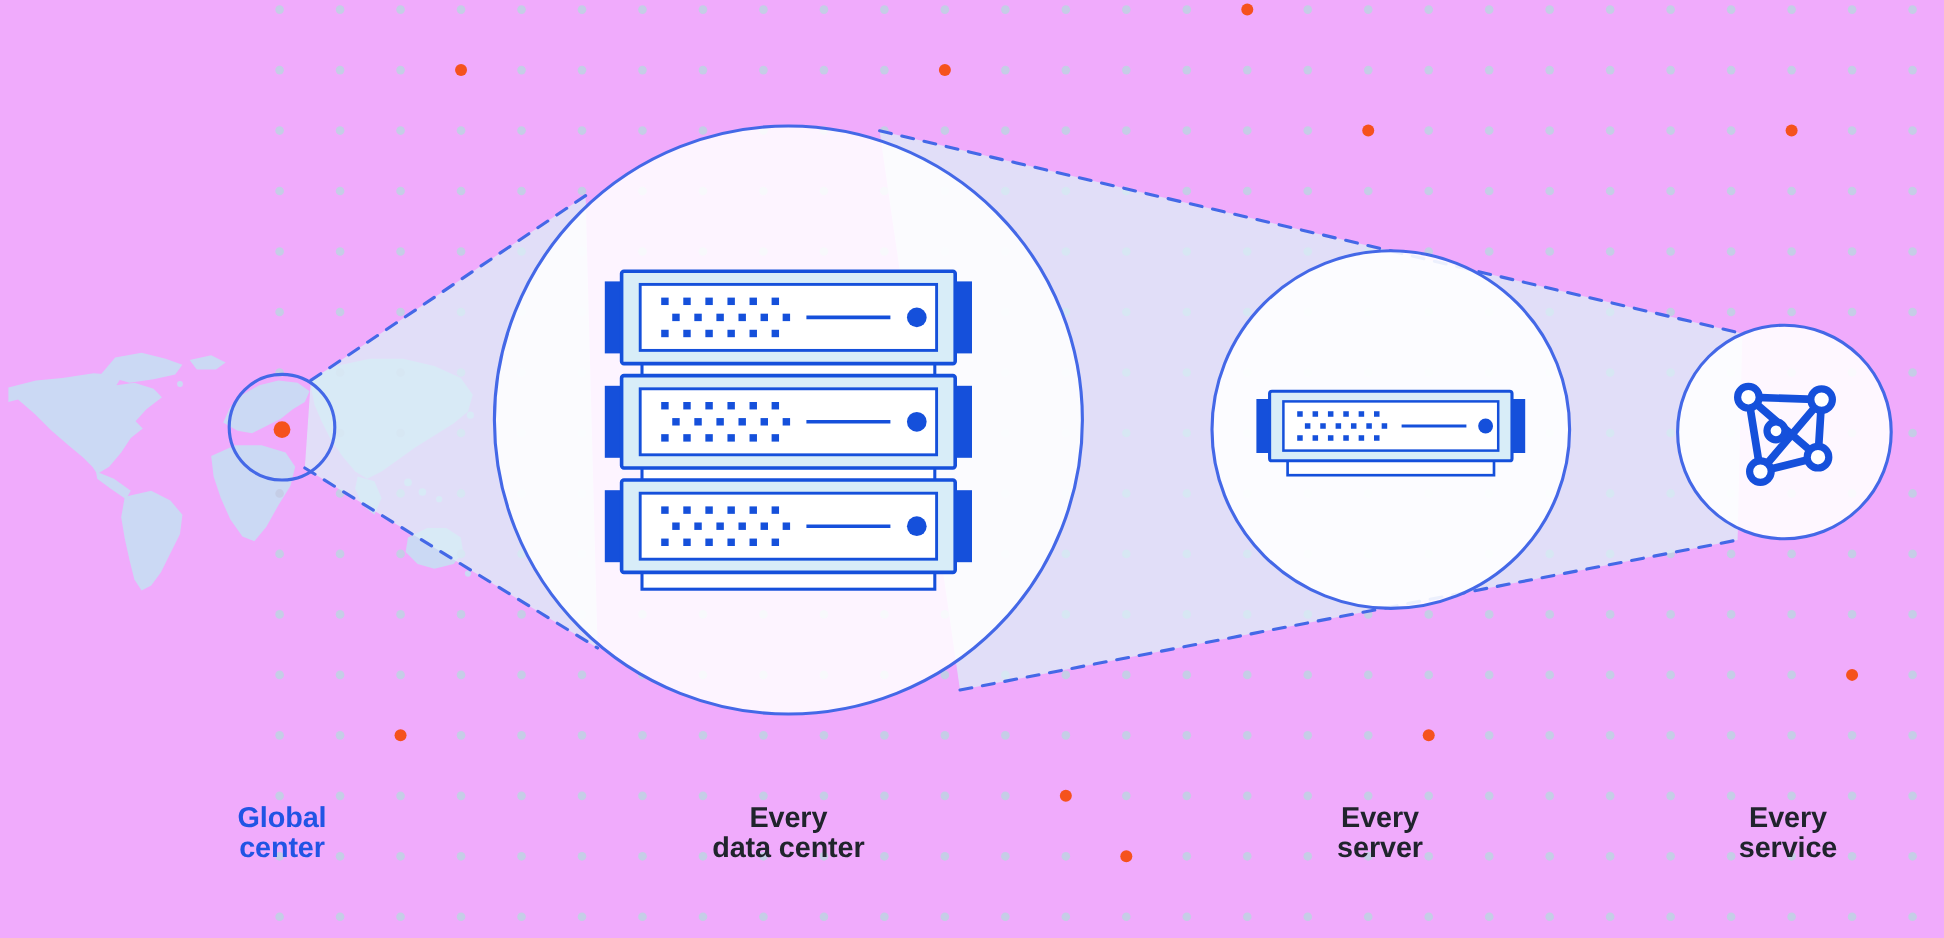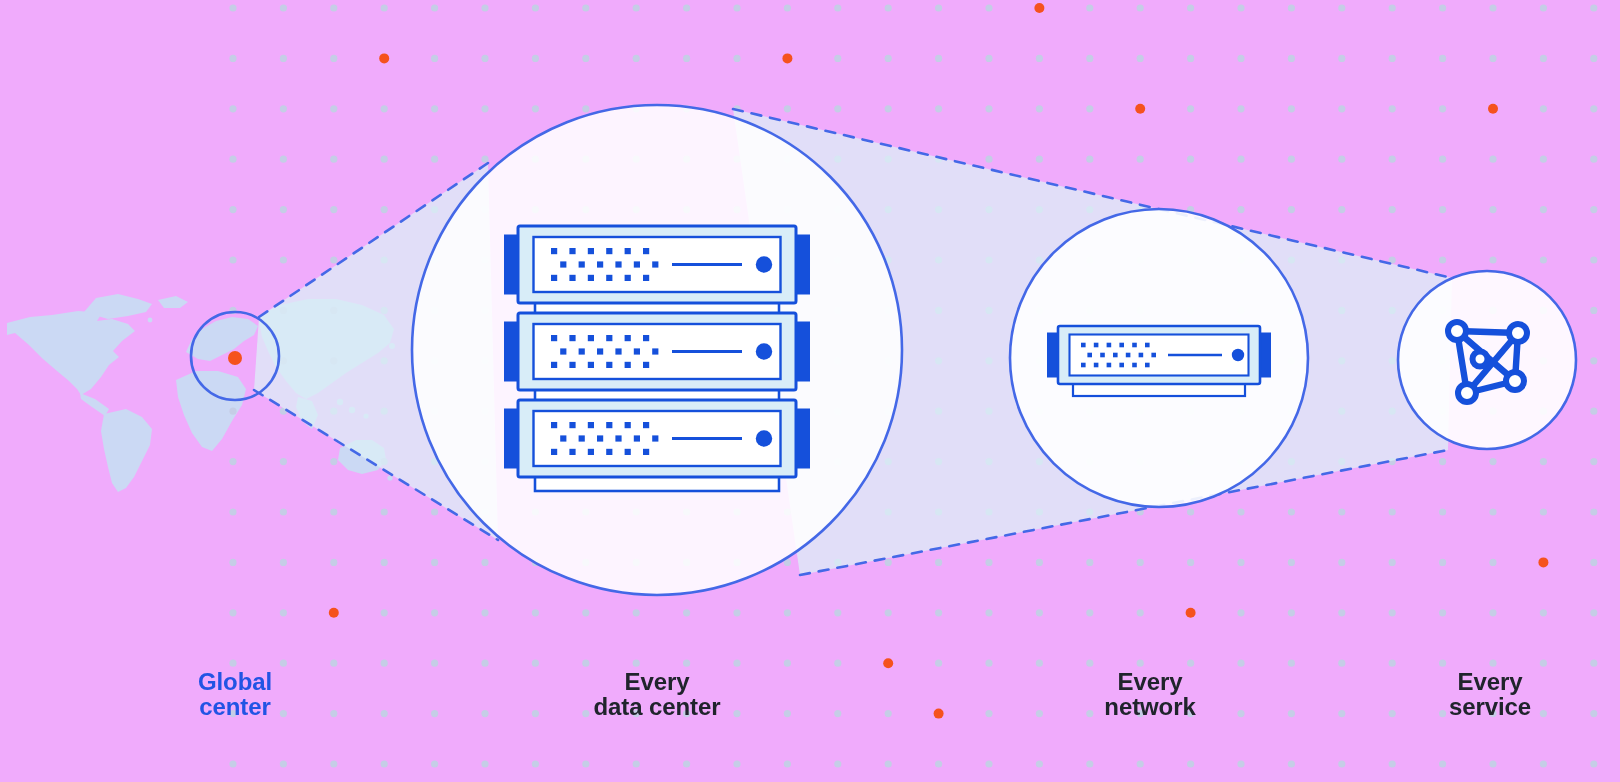--- a/index.html
+++ b/index.html
@@ -645,20 +645,20 @@
     <div>center</div>
   </div>
 
   <div class="label" style="left: 657px; top: 669px; color: rgb(32, 36, 44);">
     <div>Every</div>
     <div>data center</div>
   </div>
 
   <div class="label" style="left: 1150px; top: 669px; color: rgb(32, 36, 44);">
     <div>Every</div>
-    <div>network</div>
+    <div>server</div>
   </div>
 
   <div class="label" style="left: 1490px; top: 669px; color: rgb(32, 36, 44);">
     <div>Every</div>
     <div>service</div>
   </div>
 </div>
 
 </body></html>

